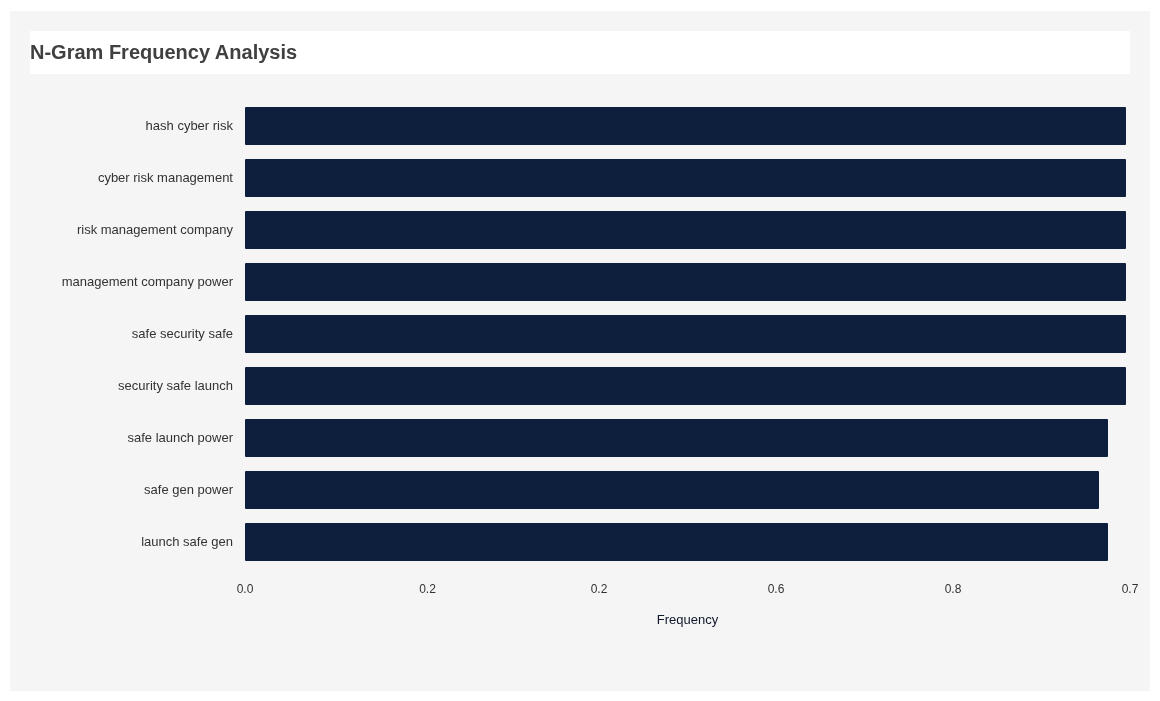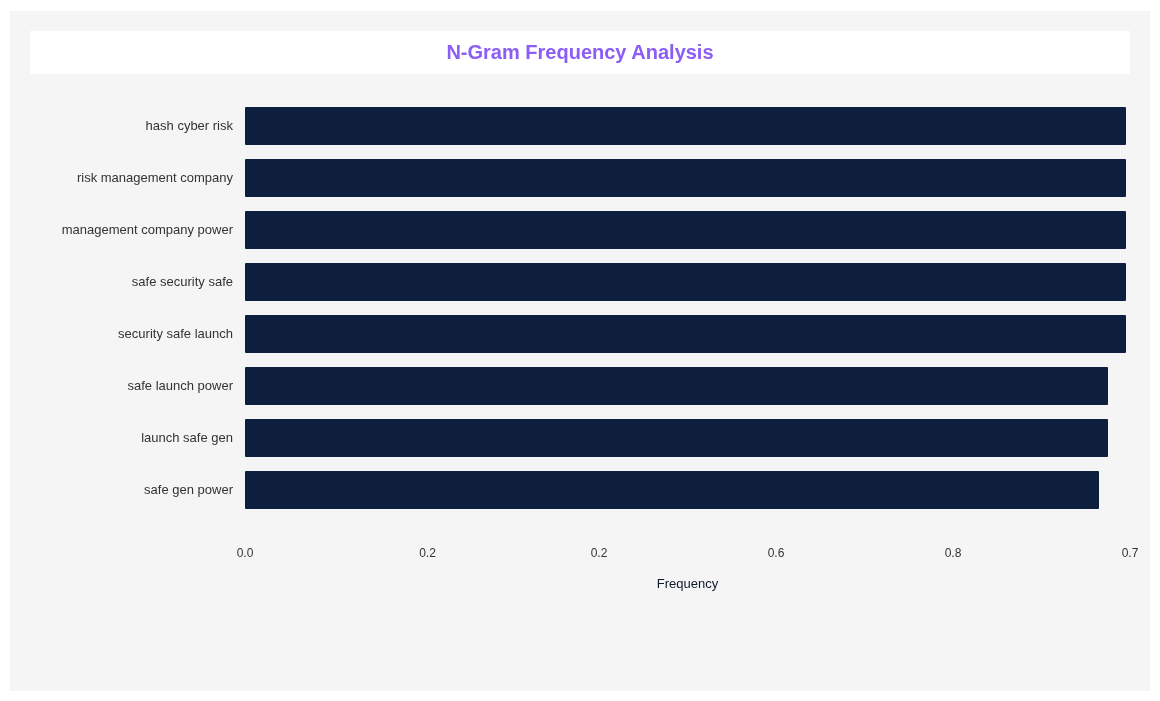--- a/index.html
+++ b/index.html
@@ -20,24 +20,23 @@
 
     .chart-container {
       width: 1140px;
       height: 680px;
       background: #f5f5f5;
       padding: 20px 20px 60px 20px;
       position: relative;
     }
 
     .chart-title {
-      text-align: center;
       font-size: 20px;
       font-weight: bold;
-      color: #8b5cf6;
+      color: #404040;
       margin-bottom: 16px;
       background: #ffffff;
       padding: 10px 0;
     }
 
     .chart-area {
       background: #f5f5f5;
       display: flex;
       flex-direction: column;
       gap: 0;
@@ -67,21 +66,21 @@
     }
 
     .bar-fill {
       height: 100%;
       background: #0d1f3c;
       border-radius: 1px;
     }
 
     .x-axis-area {
       display: flex;
-      margin-top: 20px;
+      margin-top: 4px;
     }
 
     .x-axis-spacer {
       width: 215px;
       flex-shrink: 0;
     }
 
     .x-axis-ticks {
       flex: 1;
       position: relative;
@@ -118,20 +117,26 @@
   <div class="chart-title">N-Gram Frequency Analysis</div>
 
   <div class="chart-area" id="bars-container">
   <div class="bar-row">
         <div class="bar-label">hash cyber risk</div>
         <div class="bar-track">
           <div class="bar-fill" style="width: 99.5%; background: rgb(13, 31, 60);"></div>
         </div>
       </div>
       <div class="bar-row">
+        <div class="bar-label">cyber risk management</div>
+        <div class="bar-track">
+          <div class="bar-fill" style="width: 99.5%; background: rgb(13, 31, 60);"></div>
+        </div>
+      </div>
+      <div class="bar-row">
         <div class="bar-label">risk management company</div>
         <div class="bar-track">
           <div class="bar-fill" style="width: 99.5%; background: rgb(13, 31, 60);"></div>
         </div>
       </div>
       <div class="bar-row">
         <div class="bar-label">management company power</div>
         <div class="bar-track">
           <div class="bar-fill" style="width: 99.5%; background: rgb(13, 31, 60);"></div>
         </div>
@@ -148,29 +153,29 @@
           <div class="bar-fill" style="width: 99.5%; background: rgb(13, 31, 60);"></div>
         </div>
       </div>
       <div class="bar-row">
         <div class="bar-label">safe launch power</div>
         <div class="bar-track">
           <div class="bar-fill" style="width: 97.5%; background: rgb(13, 31, 60);"></div>
         </div>
       </div>
       <div class="bar-row">
+        <div class="bar-label">safe gen power</div>
+        <div class="bar-track">
+          <div class="bar-fill" style="width: 96.5%; background: rgb(13, 31, 60);"></div>
+        </div>
+      </div>
+      <div class="bar-row">
         <div class="bar-label">launch safe gen</div>
         <div class="bar-track">
           <div class="bar-fill" style="width: 97.5%; background: rgb(13, 31, 60);"></div>
-        </div>
-      </div>
-      <div class="bar-row">
-        <div class="bar-label">safe gen power</div>
-        <div class="bar-track">
-          <div class="bar-fill" style="width: 96.5%; background: rgb(13, 31, 60);"></div>
         </div>
       </div>
     </div>
 
   <div class="x-axis-area">
     <div class="x-axis-spacer"></div>
     <div class="x-axis-ticks" id="ticks-container">
     <div class="tick-label" style="left: 0%;">0.0</div>
         <div class="tick-label" style="left: 20%; padding-left: 11px;">0.2</div>
         <div class="tick-label" style="left: 40%;">0.2</div>

